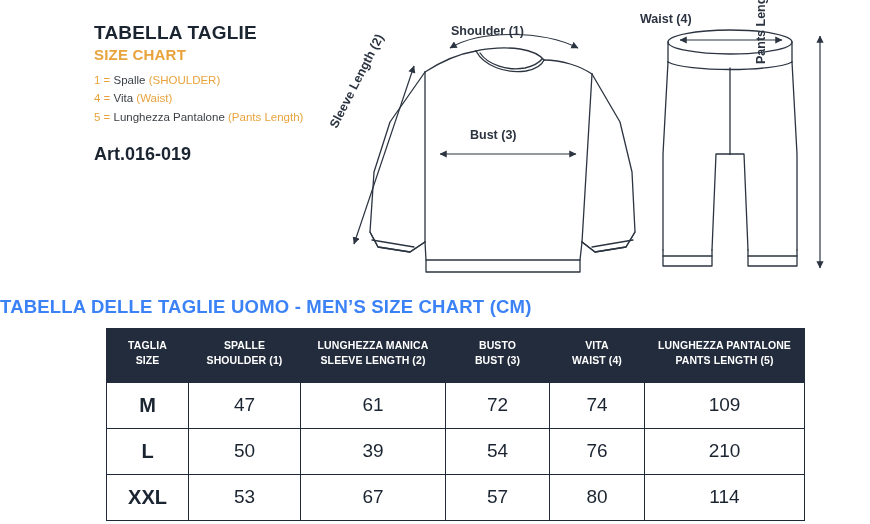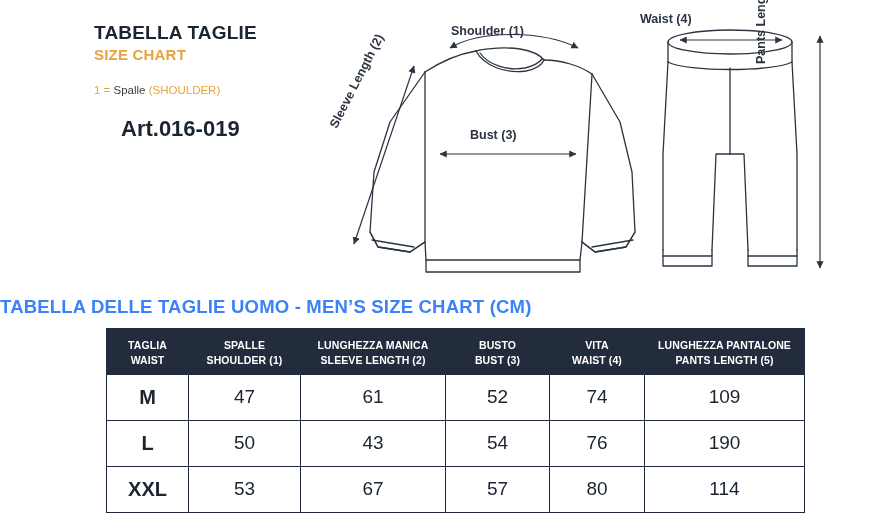--- a/index.html
+++ b/index.html
@@ -34,40 +34,39 @@
     color: #1b2431;
     letter-spacing: .2px;
     line-height: 1.15;
     margin: 0 0 2px 0;
   }
   .legend-subtitle {
     font-size: 15px;
     font-weight: bold;
     color: #e8a33d;
     letter-spacing: .2px;
-    margin: 0 0 18px 0;
+    margin: 0 0 8px 0;
   }
   .legend-line {
     font-size: 11.5px;
     color: #e8a33d;
     line-height: 1.62;
     white-space: nowrap;
   }
   .legend-line .it {
     color: #3a3f45;
   }
   .legend-line .en {
     color: #e8a33d;
   }
   .art-code {
     margin-top: 17px;
-    font-size: 22px;
+    font-size: 18px;
     font-weight: bold;
     color: #1b2431;
-    margin-left: 27px;
   }
 
   
   .illustration {
     position: absolute;
     left: 330px;
     top: 4px;
     width: 540px;
     height: 290px;
   }
@@ -123,21 +122,21 @@
     text-align: center;
     vertical-align: middle;
   }
   table.size-table thead th {
     background: #222c3c;
     color: #ffffff;
     border-color: #222c3c;
     font-size: 10.5px;
     font-weight: bold;
     line-height: 1.45;
-    padding: 9px 2px 6px 2px;
+    padding: 9px 2px 14px 2px;
     letter-spacing: .1px;
   }
   table.size-table thead th .l1 { display: block; }
   table.size-table thead th .l2 { display: block; }
   table.size-table tbody td {
     font-size: 19px;
     color: #1b2431;
     padding: 7px 2px 8px 2px;
     height: 30px;
   }
@@ -156,20 +155,26 @@
 <body>
 
 <div class="page">
 
   <div class="legend">
     <div class="legend-title">TABELLA TAGLIE</div>
     <div class="legend-subtitle">SIZE CHART</div>
 
     <div class="legend-line">
       <span>1 = </span><span class="it">Spalle </span><span class="en">(SHOULDER)</span>
+    </div>
+    <div class="legend-line">
+      <span>4 = </span><span class="it">Vita </span><span class="en">(Waist)</span>
+    </div>
+    <div class="legend-line">
+      <span>5 = </span><span class="it">Lunghezza Pantalone </span><span class="en">(Pants Length)</span>
     </div>
 
     <div class="art-code">Art.016-019</div>
   </div>
 
   <div class="illustration">
     <svg width="540" height="290" viewBox="0 0 540 290" xmlns="http://www.w3.org/2000/svg">
       <defs>
         <marker id="arrHead" markerWidth="7" markerHeight="7" refX="5.6" refY="3" orient="auto">
           <path d="M0,0 L6,3 L0,6 z" fill="#2b3440"></path>
@@ -254,21 +259,21 @@
         <col class="col-sh">
         <col class="col-sl">
       <col class="col-bust">
         <col class="col-waist">
         <col class="col-pl">
     </colgroup>
     <thead>
       <tr>
         <th>
           <span class="l1">TAGLIA</span>
-          <span class="l2">WAIST</span>
+          <span class="l2">SIZE</span>
         </th>
         <th>
           <span class="l1">SPALLE</span>
           <span class="l2">SHOULDER (1)</span>
         </th>
         <th>
           <span class="l1">LUNGHEZZA MANICA</span>
           <span class="l2">SLEEVE LENGTH (2)</span>
         </th>
         <th>
@@ -283,31 +288,31 @@
           <span class="l1">LUNGHEZZA PANTALONE</span>
           <span class="l2">PANTS LENGTH (5)</span>
         </th>
       </tr>
     </thead>
     <tbody>
       <tr>
         <td class="sz">M</td>
         <td>47</td>
         <td>61</td>
-        <td>52</td>
+        <td>72</td>
         <td>74</td>
         <td>109</td>
       </tr>
       <tr>
         <td class="sz">L</td>
         <td>50</td>
-        <td>43</td>
+        <td>39</td>
         <td>54</td>
         <td>76</td>
-        <td>190</td>
+        <td>210</td>
       </tr>
       <tr>
         <td class="sz">XXL</td>
         <td>53</td>
         <td>67</td>
         <td>57</td>
         <td>80</td>
         <td>114</td>
       </tr>
     </tbody>

